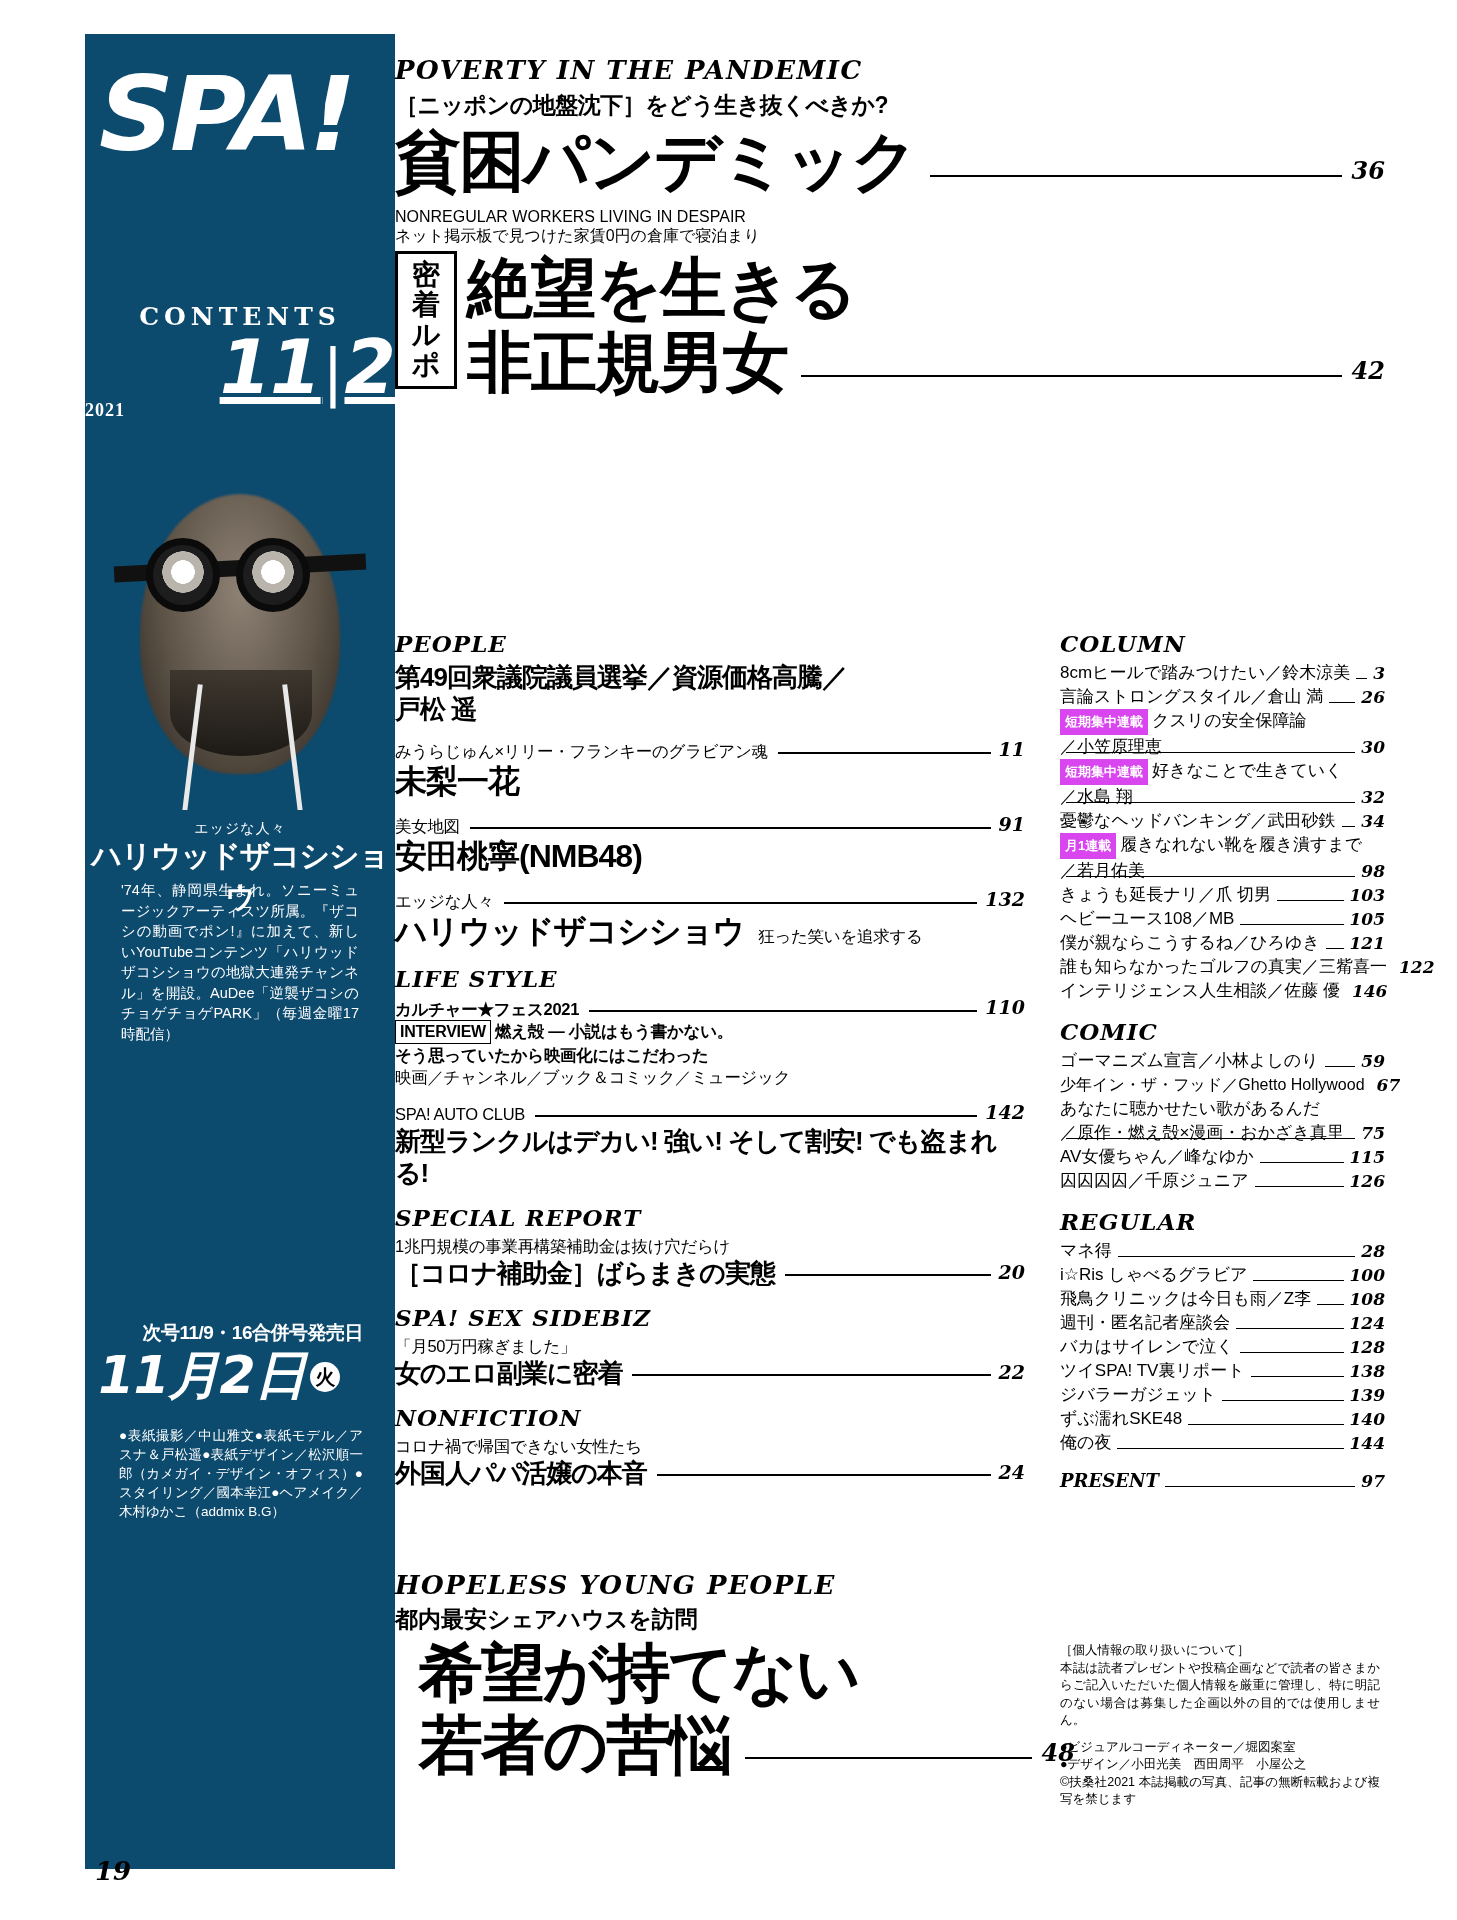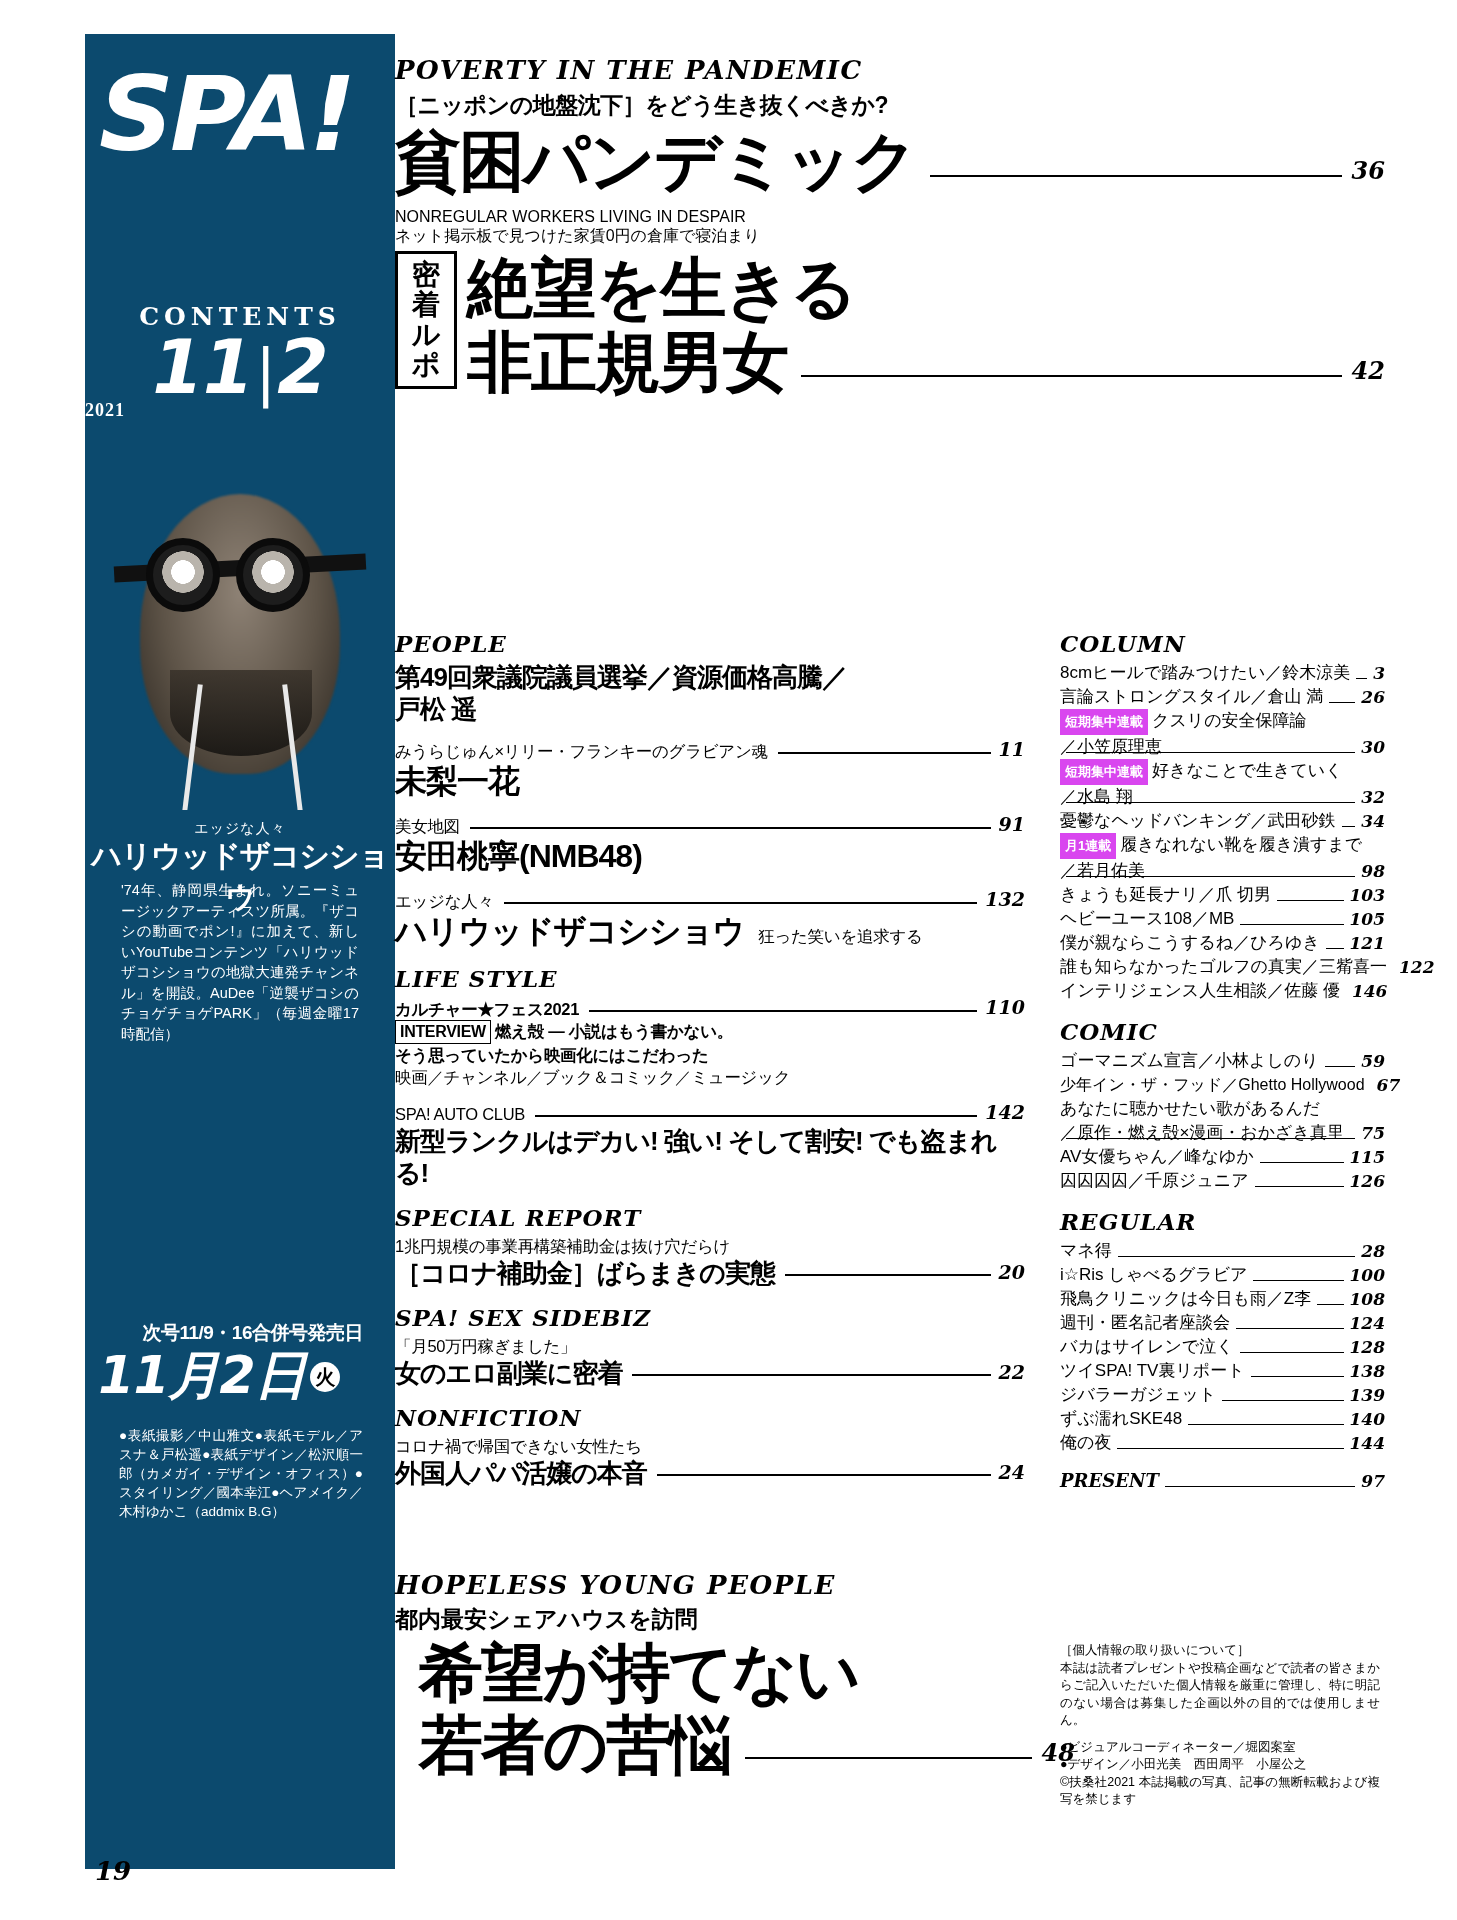--- a/index.html
+++ b/index.html
@@ -20,23 +20,23 @@
     font-family:"DejaVu Sans", sans-serif;
     font-weight:bold;font-style:italic;font-size:104px;line-height:104px;
     letter-spacing:-4px;color:#fff;
   }
   .contents-word{
     position:absolute;left:0;top:268px;width:310px;text-align:center;
     font-family:"DejaVu Serif", serif;font-weight:bold;font-size:25px;
     letter-spacing:5px;
   }
   .issue{
-    position:absolute;left:0;top:296px;width:310px;text-align:center;
+    position:absolute;left:0;top:296px;width:310px;text-align:right;
     font-family:"DejaVu Sans", sans-serif;font-weight:bold;font-style:italic;
-    font-size:74px;line-height:74px;letter-spacing:-1px;
+    font-size:74px;line-height:74px;letter-spacing:-1px;text-decoration:underline;
   }
   .issue .slash{font-weight:400;font-size:62px;padding:0 2px;}
   .issue-year{
     position:absolute;left:0;top:366px;width:310px;text-align:left;
     font-family:Liberation Serif, serif;font-weight:bold;font-size:18px;
     letter-spacing:1px;
   }
   .photo{
     position:absolute;left:9px;top:400px;width:292px;height:376px;
     background:

